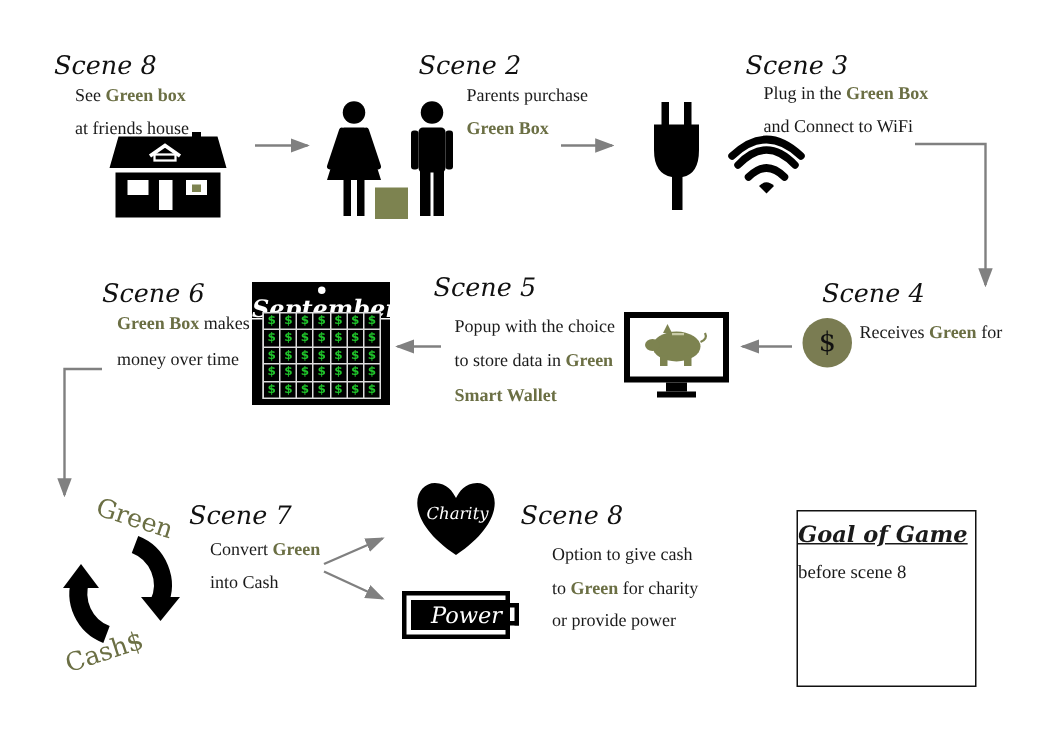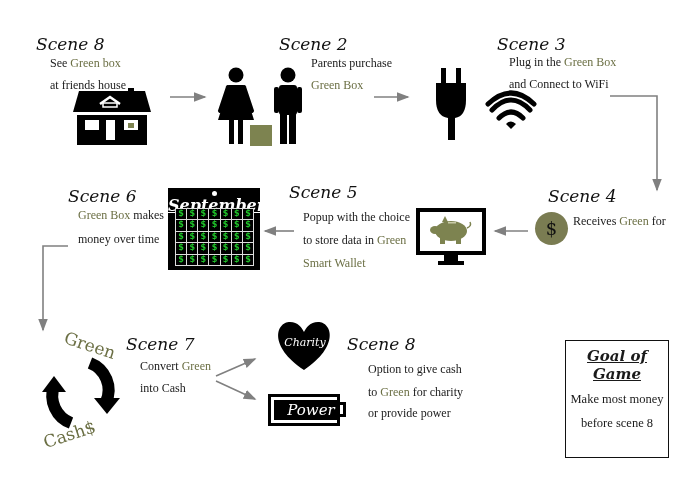--- a/index.html
+++ b/index.html
@@ -1,23 +1,23 @@
 <!DOCTYPE html>
 <html><head>
 <meta charset="utf-8">
 <style>
   html, body { margin:0; padding:0; background:#ffffff; }
   #canvas { position:relative; width:695px; height:494px; background:#fff; overflow:hidden;
     font-family:"Liberation Serif", "DejaVu Serif", serif; color:#1a1a1a; }
   .abs { position:absolute; }
   .title { font-family:"DejaVu Serif", serif; font-style:italic; font-size:17px; color:#111; white-space:nowrap; }
   .txt { font-size:12px; white-space:nowrap; line-height:14px; }
-  .g { color:#6b6f44; font-weight:normal;text-align:right; }
+  .g { color:#6b6f44; font-weight:bold;text-align:right; }
   svg { position:absolute; overflow:visible; }
-  .goal { position:absolute; left:531px; top:340px; width:104px; height:118px; border:1.5px solid #111; box-sizing:border-box; text-align:center;margin-left:34px; }
+  .goal { position:absolute; left:531px; top:340px; width:120px; height:118px; border:1.5px solid #111; box-sizing:border-box; text-align:left; }
   .goal .gt { font-family:"DejaVu Serif", serif; font-style:italic; font-weight:bold; text-decoration:underline; font-size:15px; margin-top:6px; }
   .goal .gl { font-size:12.5px; margin-top:9px; }
 </style>
 </head>
 <body>
 
 <div id="canvas">
 
   <div class="abs title" style="left:36px;top:34px">Scene 8</div>
   <div class="abs title" style="left:279px;top:34px">Scene 2</div>
@@ -187,17 +187,16 @@
   </svg>
   <div class="abs" style="left:274px;top:336px;width:62px;text-align:center;color:#fff;font-family:'DejaVu Serif',serif;font-style:italic;font-size:11px;">Charity</div>
 
   <div class="abs" style="left:268px;top:394px;width:72px;height:32px;border:3px solid #000;box-sizing:border-box;">
     <div style="position:absolute;left:3px;top:3px;width:54px;height:20px;background:#000;color:#fff;font-family:'DejaVu Serif',serif;font-style:italic;font-size:15px;line-height:20px;text-align:center;padding-left:10px;">Power</div>
   </div>
   <div class="abs" style="left:340px;top:402px;width:6px;height:15px;border:3px solid #000;border-left:none;box-sizing:border-box;"></div>
 
   <div class="goal">
     <div class="gt">Goal of Game</div>
-    <div class="gl">Make most money</div>
     <div class="gl">before scene 8</div>
   </div>
 
 </div>
 
 </body></html>

